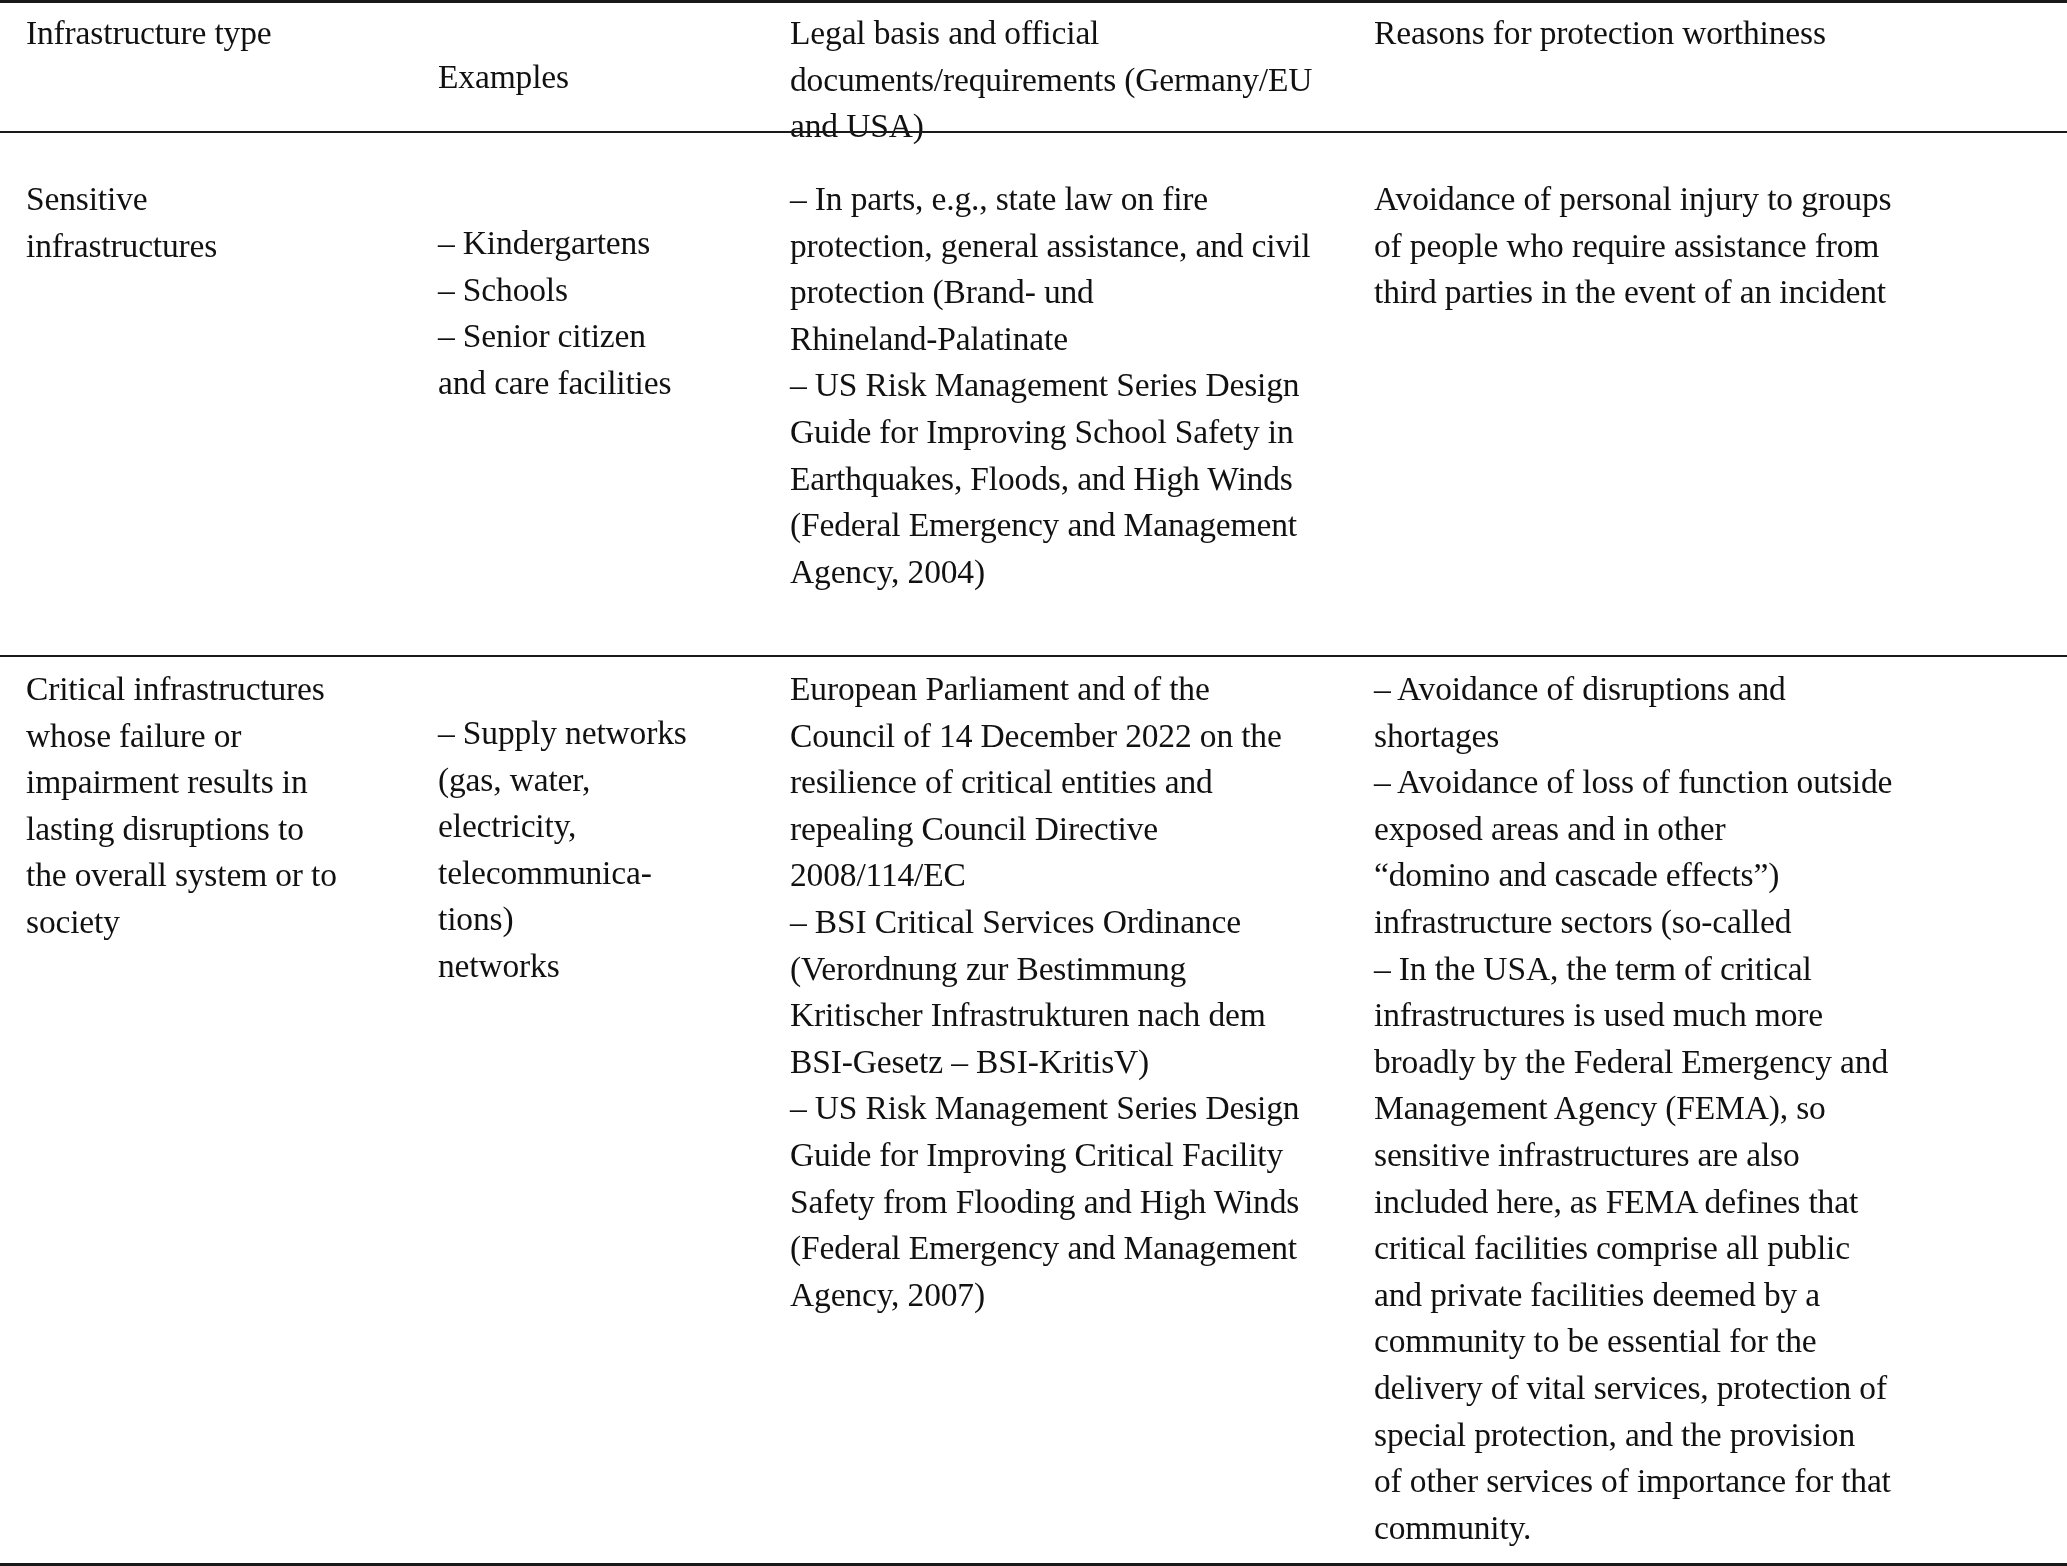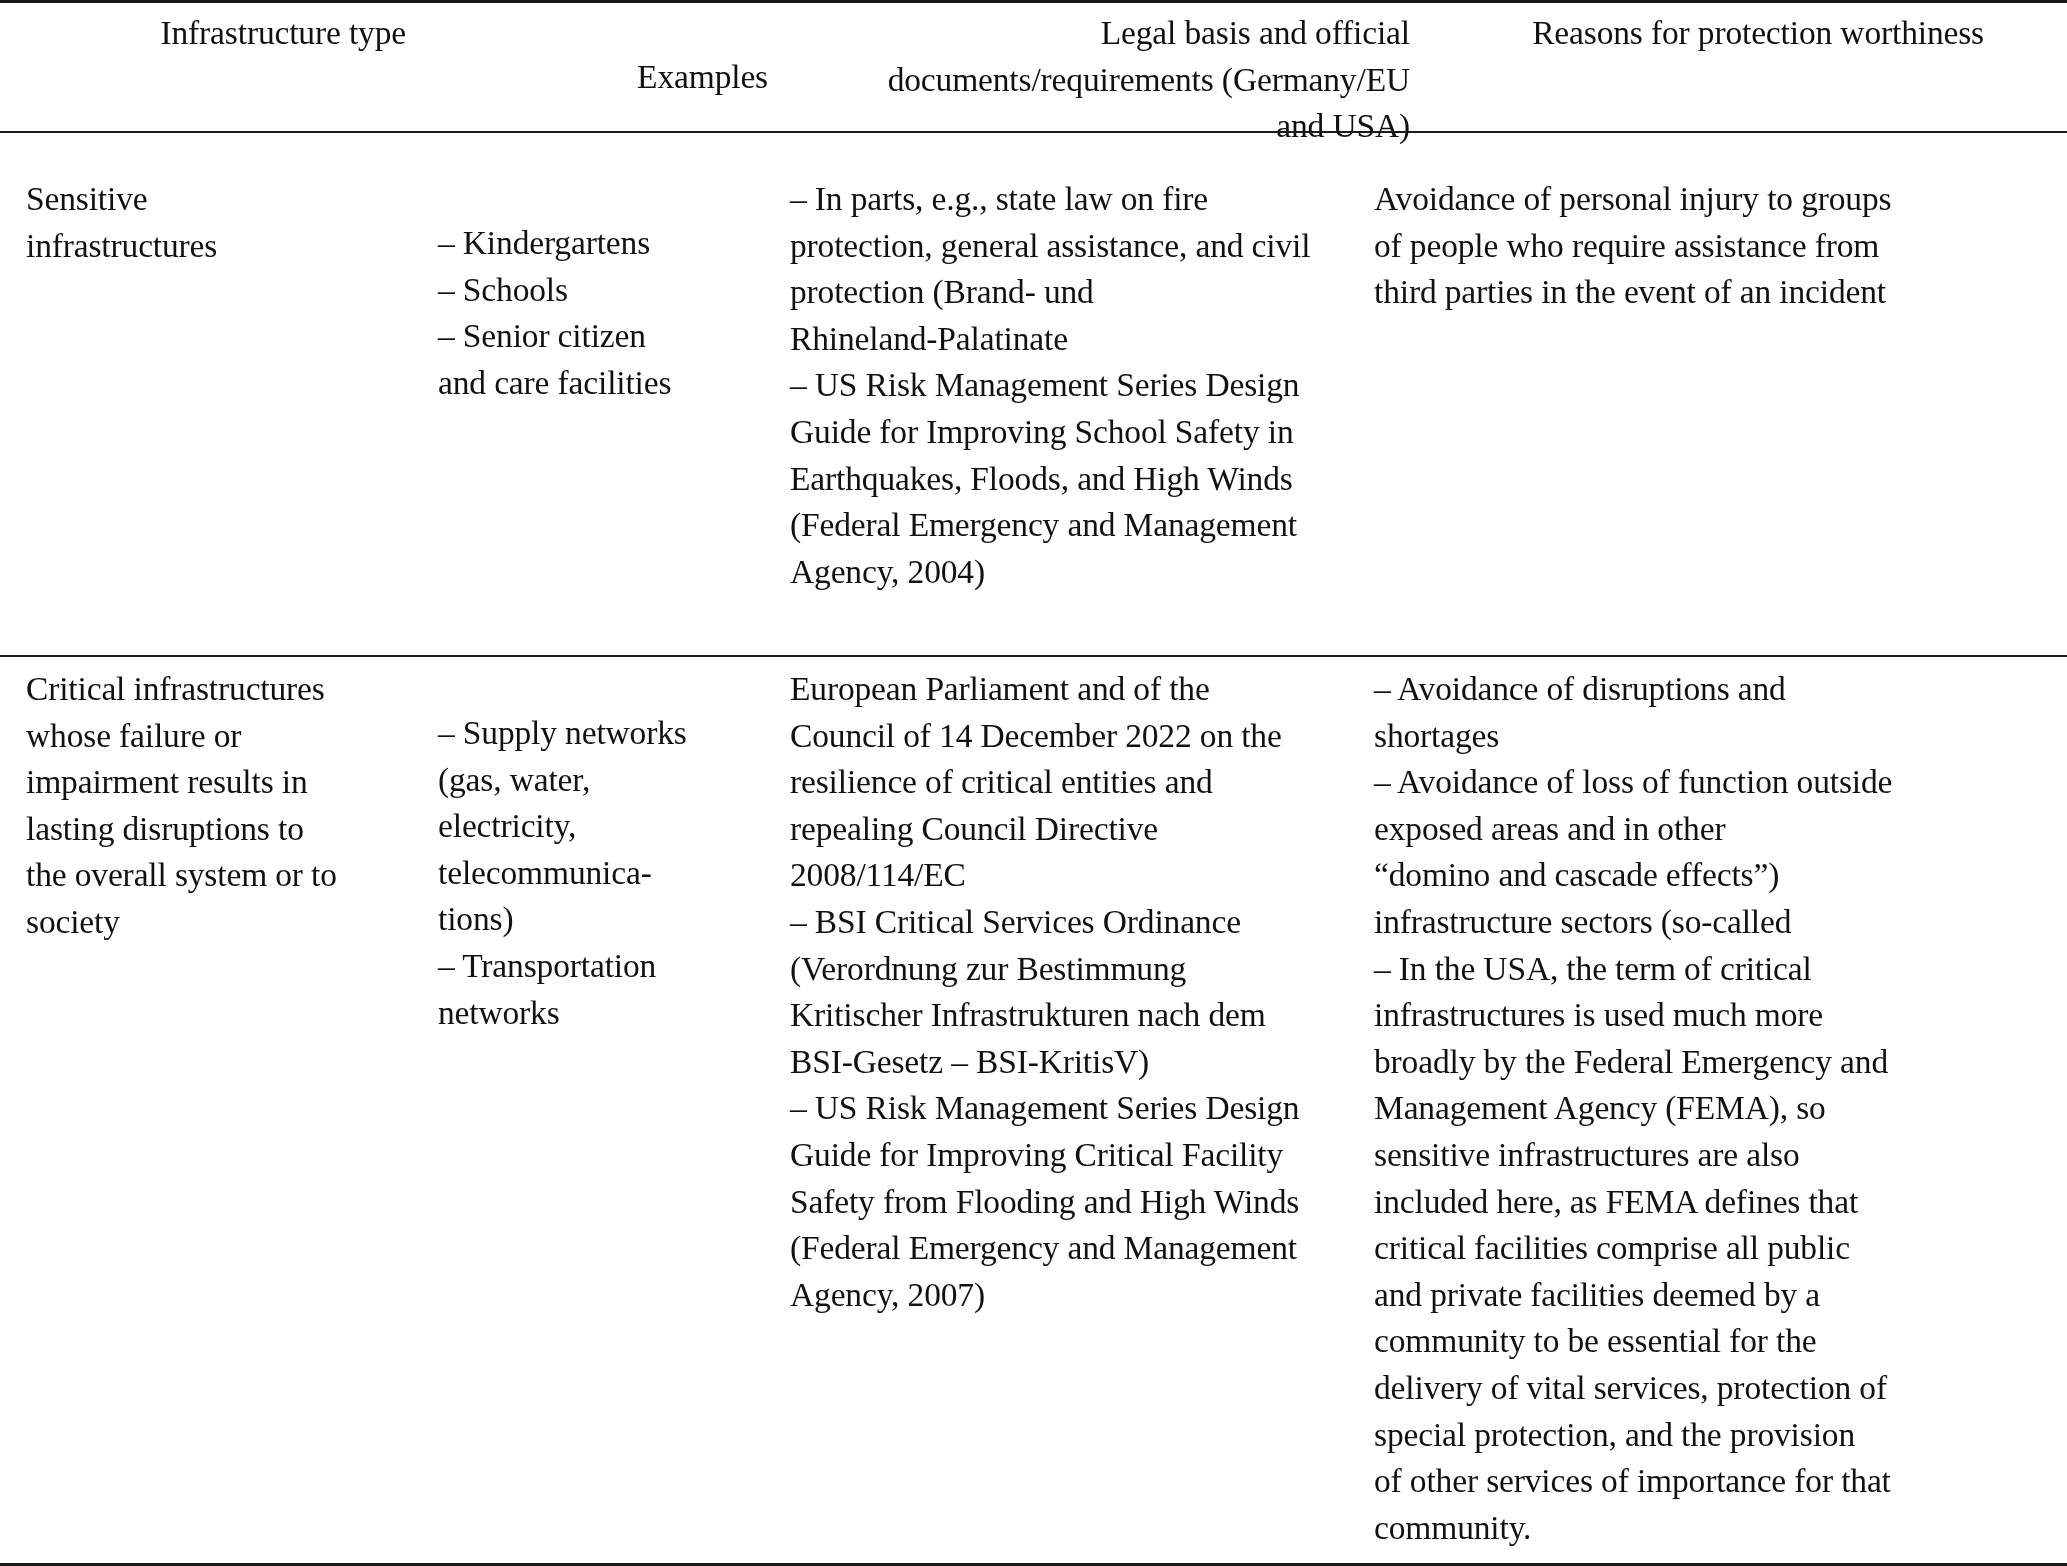--- a/index.html
+++ b/index.html
@@ -19,21 +19,21 @@
     font-size: 33.5px;
     line-height: 46.6px;
     letter-spacing: -0.15px;
     white-space: normal;
   }
   .c1 { left: 26px;  width: 380px; }
   .c2 { left: 438px; width: 330px; margin-top: 44px; }
   .c3 { left: 790px; width: 620px; }
   .c4 { left: 1374px; width: 610px; }
 
-  .hdr { top: 10px; text-align: right; }
+  .hdr { top: 10px; }
   .r1 { top: 176px; }
   .r2 { top: 666px; }
 
   .line { display: block; white-space: nowrap; }
 </style>
 </head>
 <body>
 
 <div>
   <div class="rule top"></div>
@@ -96,21 +96,20 @@
         <span class="line">lasting disruptions to</span>
         <span class="line">the overall system or to</span>
         <span class="line">society</span>
       </div>
     <div class="cell c2 r2">
         <span class="line">– Supply networks</span>
         <span class="line">(gas, water,</span>
         <span class="line">electricity,</span>
         <span class="line">telecommunica-</span>
         <span class="line">tions)</span>
-        <span class="line">– Transportation</span>
         <span class="line">networks</span>
       </div>
     <div class="cell c3 r2">
         <span class="line">European Parliament and of the</span>
         <span class="line">Council of 14 December 2022 on the</span>
         <span class="line">resilience of critical entities and</span>
         <span class="line">repealing Council Directive</span>
         <span class="line">2008/114/EC</span>
         <span class="line">– BSI Critical Services Ordinance</span>
         <span class="line">(Verordnung zur Bestimmung</span>

